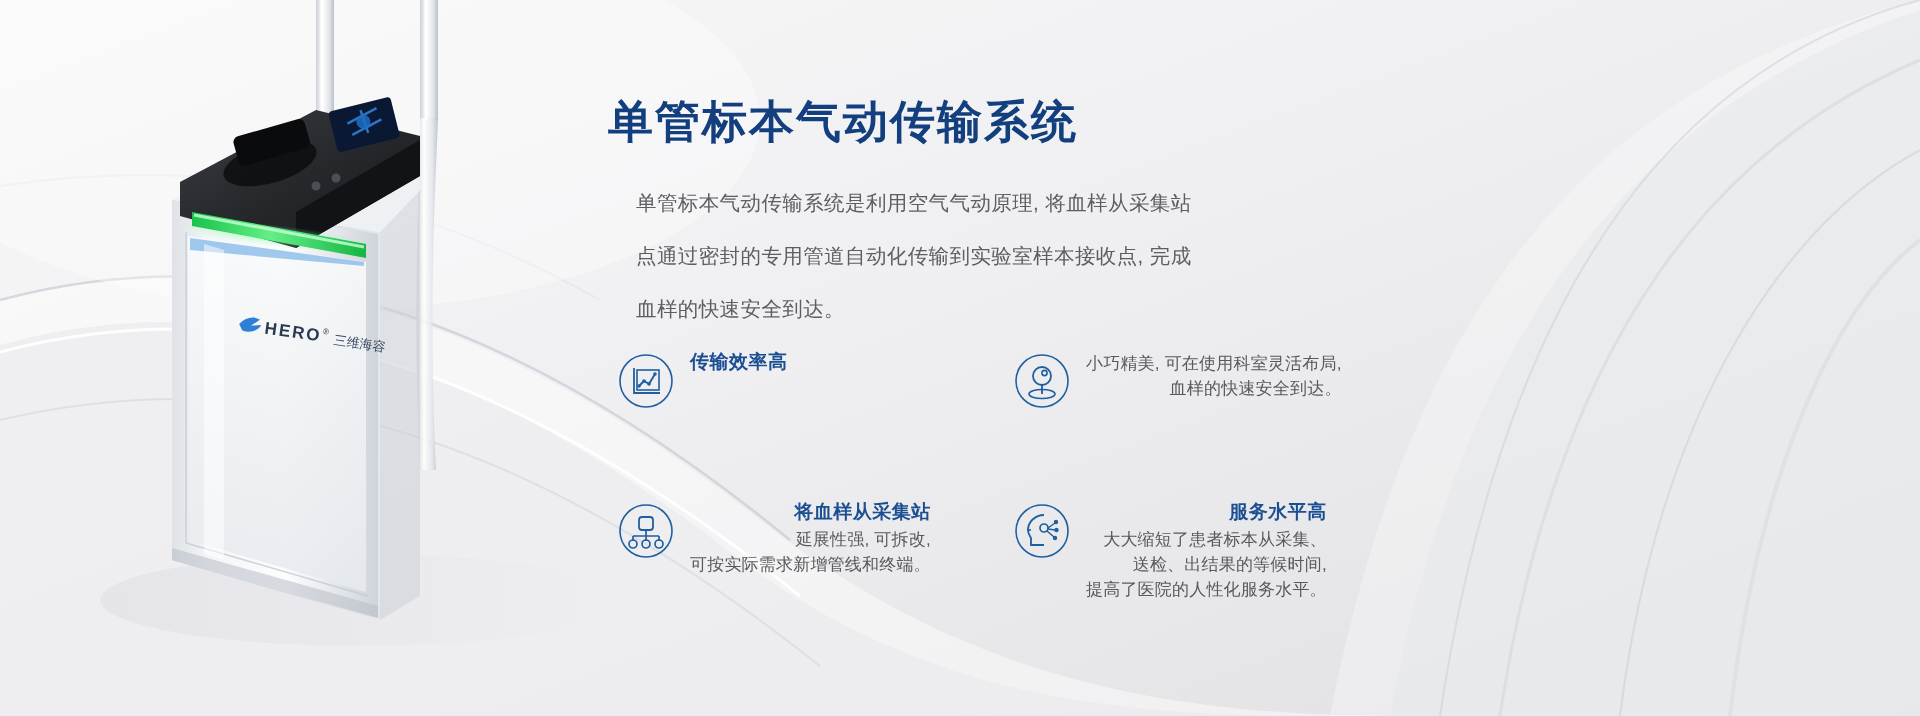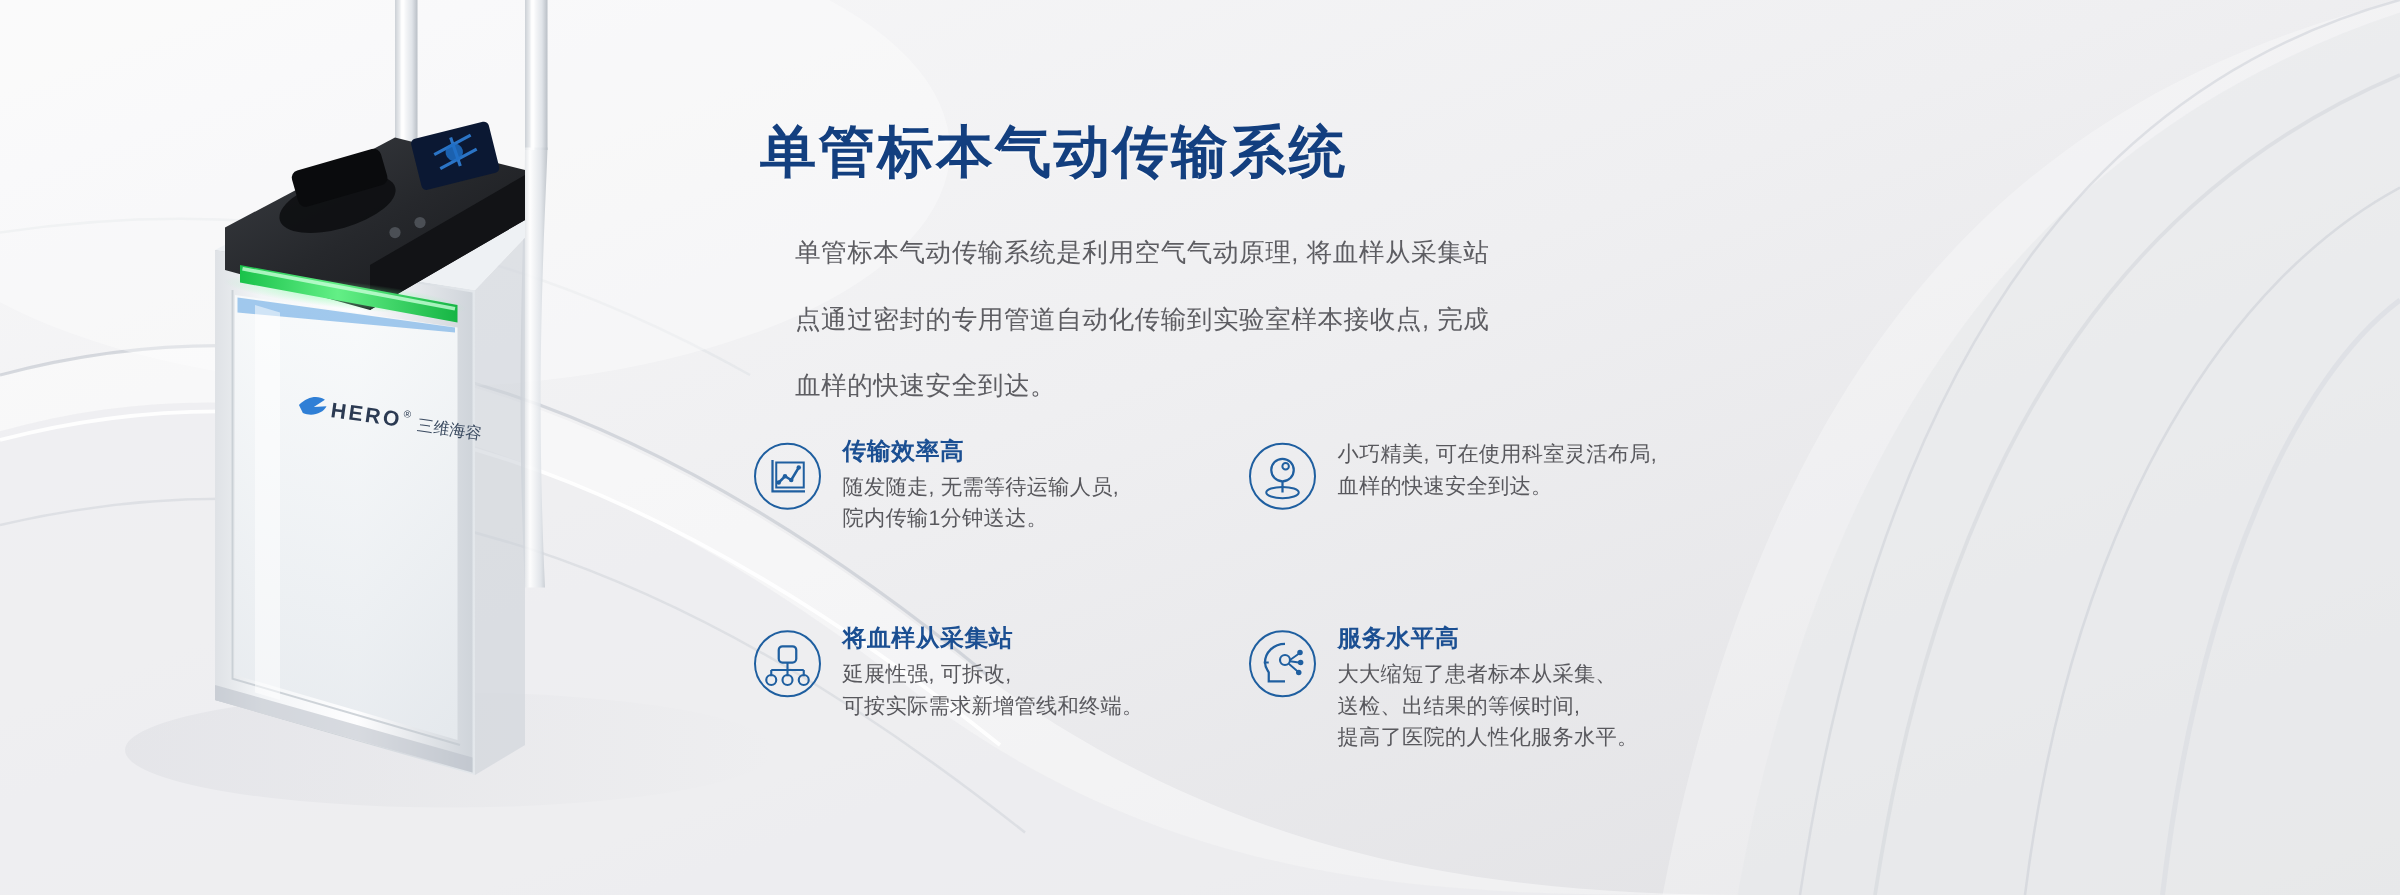--- a/index.html
+++ b/index.html
@@ -39,27 +39,28 @@
   .desc {
     position:absolute; left:22px; top:176px; width:660px;
     font-size:20.5px; color:#5d5d62; line-height:53px;
     letter-spacing:0.4px;
     margin-left:12px;
   }
   .desc p { margin:0; white-space:nowrap; }
 
   
   .features {
-    position:absolute; left:0px; top:345px;
+    position:absolute; left:16px; top:345px;
     width:700px;
     display:grid;
     grid-template-columns:330px 330px;
     grid-template-rows:105px auto;
     column-gap:66px;
     row-gap:45px;
+    text-align:right;
   }
   .feat { display:flex; align-items:flex-start; gap:16px; }
   .feat-icon {
     flex:0 0 auto; width:56px; height:56px; margin-top:8px;
   }
   .feat-icon svg { display:block; width:56px; height:56px; }
   .feat-body { padding-top:4px; }
   .feat-title {
     font-size:19px; font-weight:bold; color:#1b4f92;
     line-height:26px; letter-spacing:.5px; white-space:nowrap;
@@ -226,24 +227,20 @@
             <rect x="19" y="17" width="22" height="20" fill="none" stroke="#1f5fa0" stroke-width="1.6"></rect>
             <polyline points="21,33 26,28 31,31 37,21" fill="none" stroke="#1f5fa0" stroke-width="2"></polyline>
             <circle cx="21" cy="33" r="1.8" fill="#1f5fa0"></circle>
             <circle cx="26" cy="28" r="1.8" fill="#1f5fa0"></circle>
             <circle cx="31" cy="31" r="1.8" fill="#1f5fa0"></circle>
             <circle cx="37" cy="21" r="1.8" fill="#1f5fa0"></circle>
           </svg>
         </div>
         <div class="feat-body">
           <div class="feat-title">传输效率高</div>
-          <div class="feat-text">
-            <span>随发随走, 无需等待运输人员,</span>
-            <span>院内传输1分钟送达。</span>
-          </div>
         </div>
       </div>
 
       <div class="feat">
         <div class="feat-icon">
           <svg viewBox="0 0 56 56">
             <circle cx="28" cy="28" r="26" fill="none" stroke="#1f5fa0" stroke-width="1.6"></circle>
             <circle cx="28" cy="23" r="9" fill="none" stroke="#1f5fa0" stroke-width="1.8"></circle>
             <circle cx="30.5" cy="20" r="2.6" fill="none" stroke="#1f5fa0" stroke-width="1.6"></circle>
             <path d="M28,32 L28,41" stroke="#1f5fa0" stroke-width="1.8"></path>

